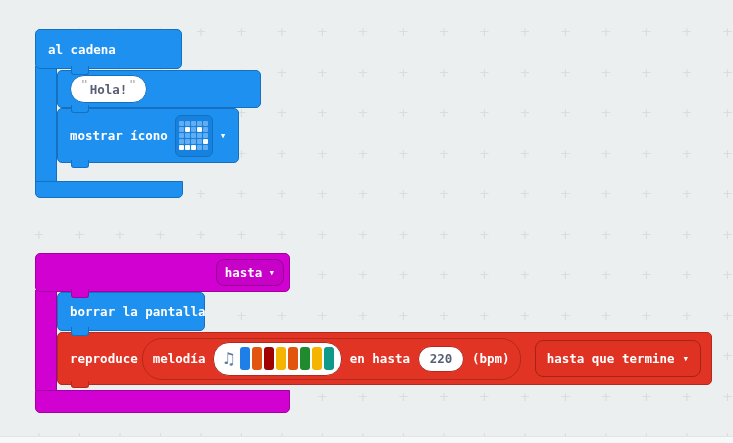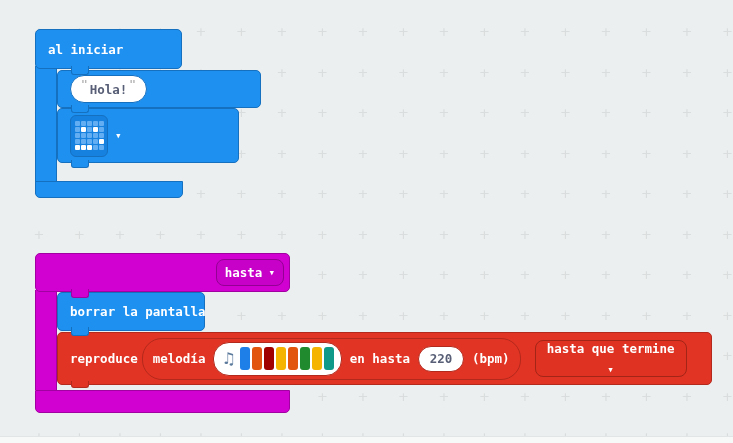--- a/index.html
+++ b/index.html
@@ -40,21 +40,21 @@
   .quote{color:var(--quote);font-size:11px;position:relative;top:-5px;margin:0 2px;}
   .icon-btn{width:36px;height:40px;border-radius:6px;background:var(--blue-field);
         border:1px solid var(--blue-border);display:flex;align-items:center;justify-content:center;}
   .led-grid{display:grid;grid-template-columns:repeat(5,5px);grid-auto-rows:5px;gap:1px;}
   .led{background:var(--led-dim);border-radius:1px;}
   .led.on{background:#ffffff;}
   .dd{display:flex;align-items:center;box-sizing:border-box;border-radius:8px;}
   .dd-mag{height:27px;padding:0 8px;gap:6px;background:var(--magenta-field);
         border:1px solid var(--magenta-field-border);margin-left:auto;margin-right:5px;}
   .dd-red{height:37px;padding:0 11px;gap:8px;background:var(--red-field);
-        border:1px solid var(--red-field-border);margin-left:10px;flex-direction:column;}
+        border:1px solid var(--red-field-border);margin-left:10px;}
   .expr-oval{display:flex;align-items:center;height:40px;border-radius:20px;
         border:1.5px solid var(--red-border);padding:0 10px;gap:8px;background:var(--red);}
   .melody-pill{height:32px;border-radius:16px;background:#fff;border:1px solid var(--red-border);
         display:flex;align-items:center;padding:0 7px;}
   .note{font-size:16px;color:var(--note-icon);margin-right:4px;line-height:1;
         font-family:"DejaVu Sans","Liberation Sans",sans-serif;}
   .bars{display:flex;gap:2px;}
   .mbar{width:10px;height:23px;border-radius:3px;}
   .tempo-oval{height:26px;min-width:46px;border-radius:13px;border:1px solid var(--red-border);padding:0 6px;}
   .hscroll{position:absolute;left:0;top:436px;width:733px;height:7px;z-index:4;
@@ -262,34 +262,35 @@
       <span class="plus" style="left: 606px; top: 436px;">+</span>
       <span class="plus" style="left: 646.5px; top: 436px;">+</span>
       <span class="plus" style="left: 687px; top: 436px;">+</span>
       <span class="plus" style="left: 727.5px; top: 436px;">+</span>
     </div>
 
   <div>
     <div class="abs spine blue-bg" style="left:35px;top:66px;width:22px;height:117px;"></div>
     <div class="abs cbottom blue-bg" style="left:35px;top:181px;width:148px;height:17px;"></div>
     <div class="abs stmt blue-bg" style="left:35px;top:29px;width:147px;height:40px;">
-      <span class="blk-label">al iniciar</span>
+      <span class="blk-label">al cadena</span>
     </div>
     <div class="abs tab blue-bg" style="left:71px;top:66px;width:18px;height:9px;"></div>
 
     <div class="abs stmt blue-bg" style="left:57px;top:70px;width:204px;height:38px;">
       <span class="oval str-oval">
         <span class="quote">"</span>
         <span>Hola!</span>
         <span class="quote">"</span>
       </span>
     </div>
     <div class="abs tab blue-bg" style="left:71px;top:105px;width:18px;height:8px;"></div>
 
     <div class="abs stmt blue-bg" style="left:57px;top:108px;width:182px;height:55px;">
+      <span class="blk-label">mostrar ícono</span>
       <span class="icon-btn">
         <span class="led-grid">
             <span class="led"></span>
             <span class="led"></span>
             <span class="led"></span>
             <span class="led"></span>
             <span class="led"></span>
             <span class="led"></span>
             <span class="led on"></span>
             <span class="led"></span>

